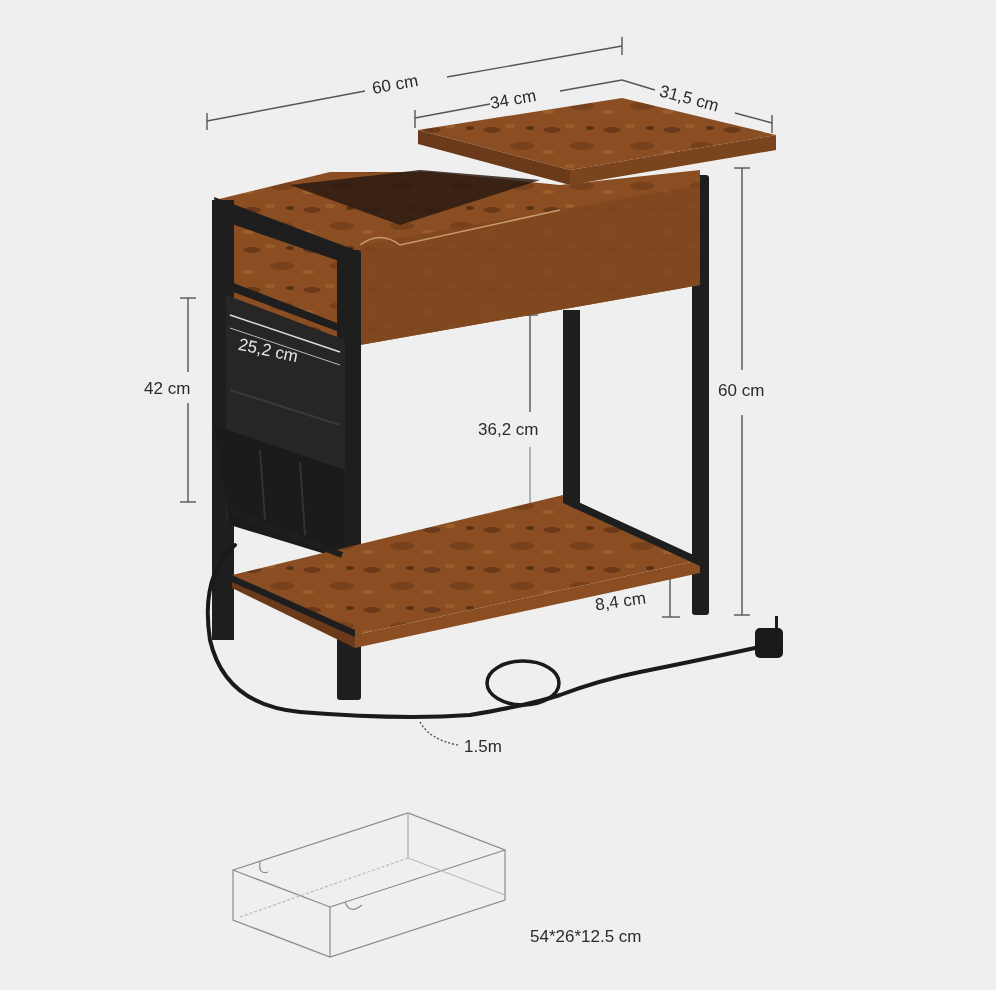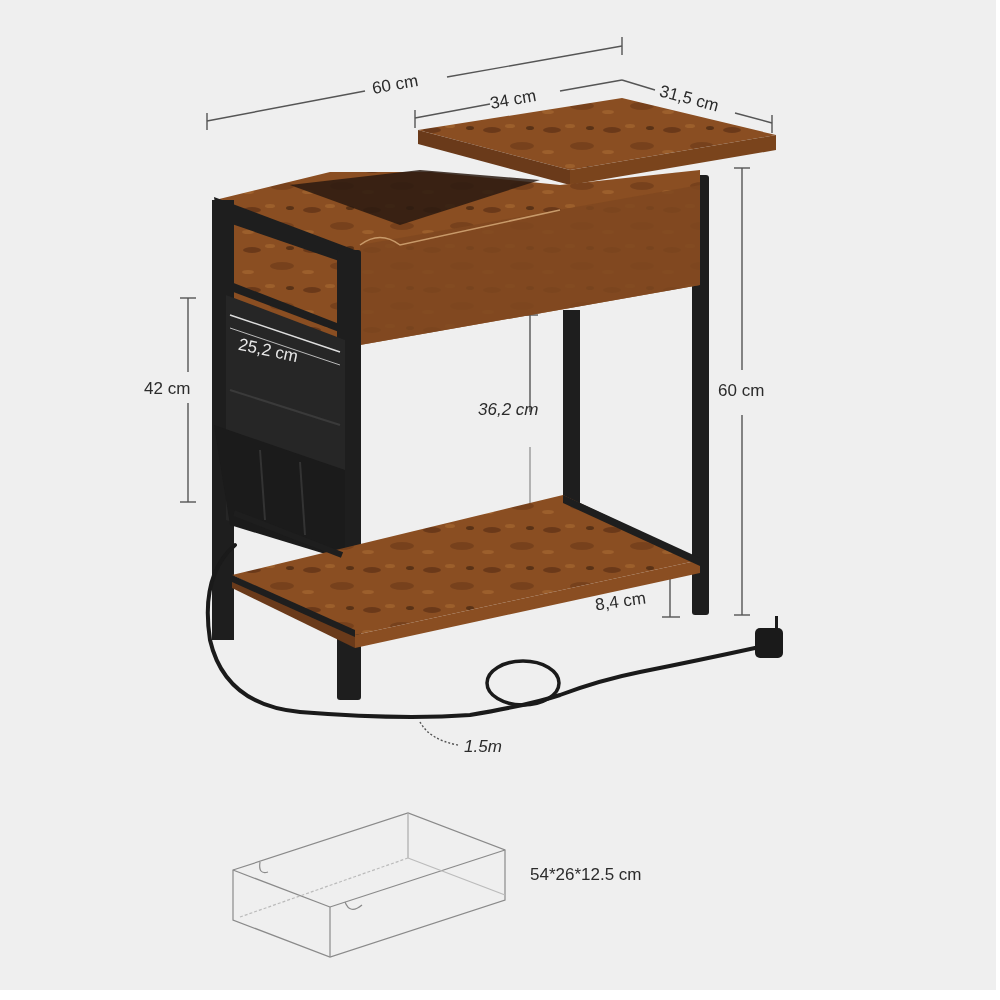--- a/index.html
+++ b/index.html
@@ -133,17 +133,17 @@
       <path d="M 345 902 Q 350 915 362 905"></path>
     </g>
   </svg>
 
   <span class="lbl" style="left:372px;top:76px;transform:rotate(-10deg);">60 cm</span>
   <span class="lbl" style="left:490px;top:91px;transform:rotate(-10deg);">34 cm</span>
   <span class="lbl" style="left:659px;top:90px;transform:rotate(15deg);">31,5 cm</span>
   <span class="lbl" style="left:718px;top:382px;">60 cm</span>
   <span class="lbl" style="left:144px;top:380px;">42 cm</span>
   <span class="lbl light" style="left:238px;top:342px;transform:rotate(12deg);">25,2 cm</span>
-  <span class="lbl" style="left:478px;top:401px;font-style:italic;">36,2 cm</span>
+  <span class="lbl" style="left:478px;top:421px;">36,2 cm</span>
   <span class="lbl" style="left:595px;top:593px;transform:rotate(-8deg);">8,4 cm</span>
-  <span class="lbl" style="left:464px;top:738px;font-style:italic;">1.5m</span>
-  <span class="lbl" style="left:530px;top:866px;">54*26*12.5 cm</span>
+  <span class="lbl" style="left:464px;top:738px;">1.5m</span>
+  <span class="lbl" style="left:530px;top:928px;">54*26*12.5 cm</span>
 </div>
 
 </body></html>

